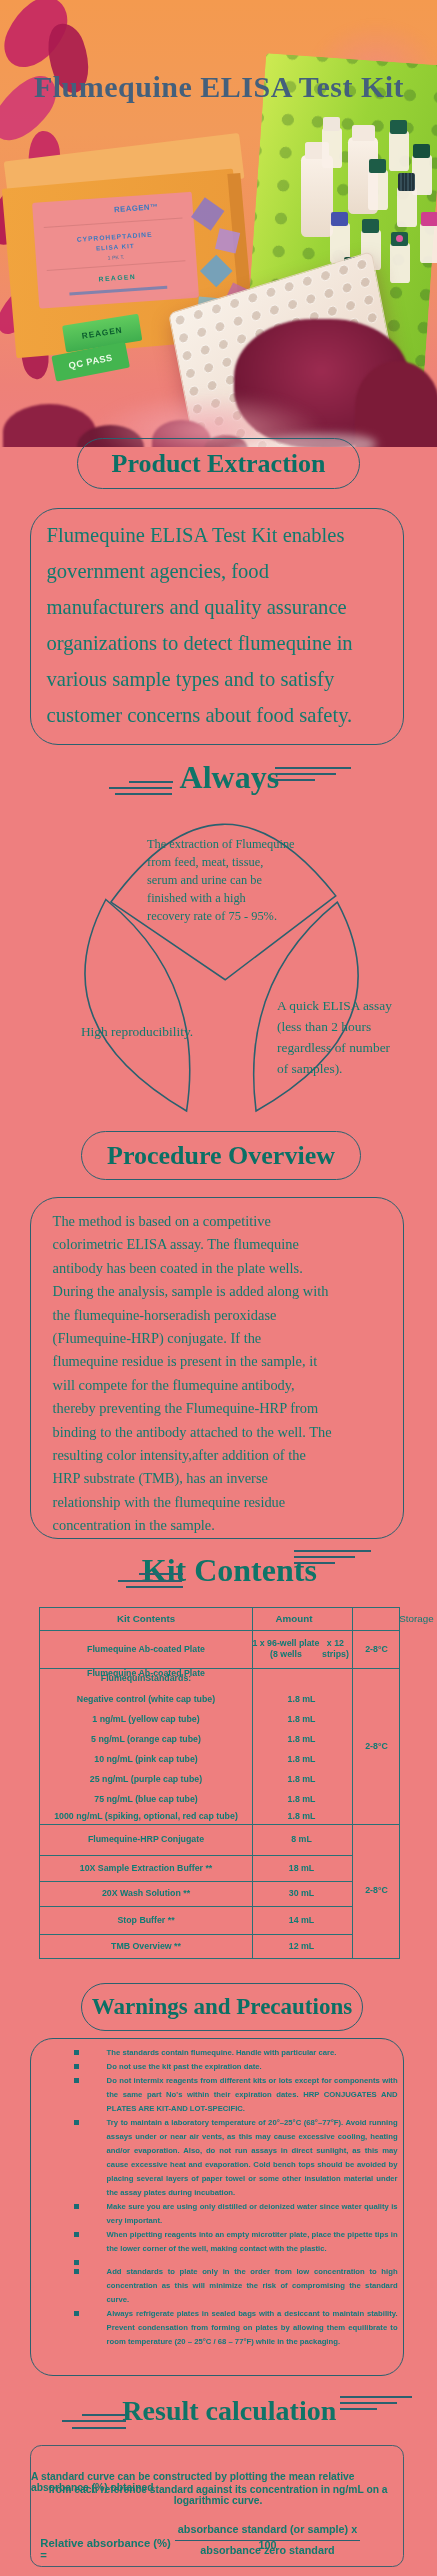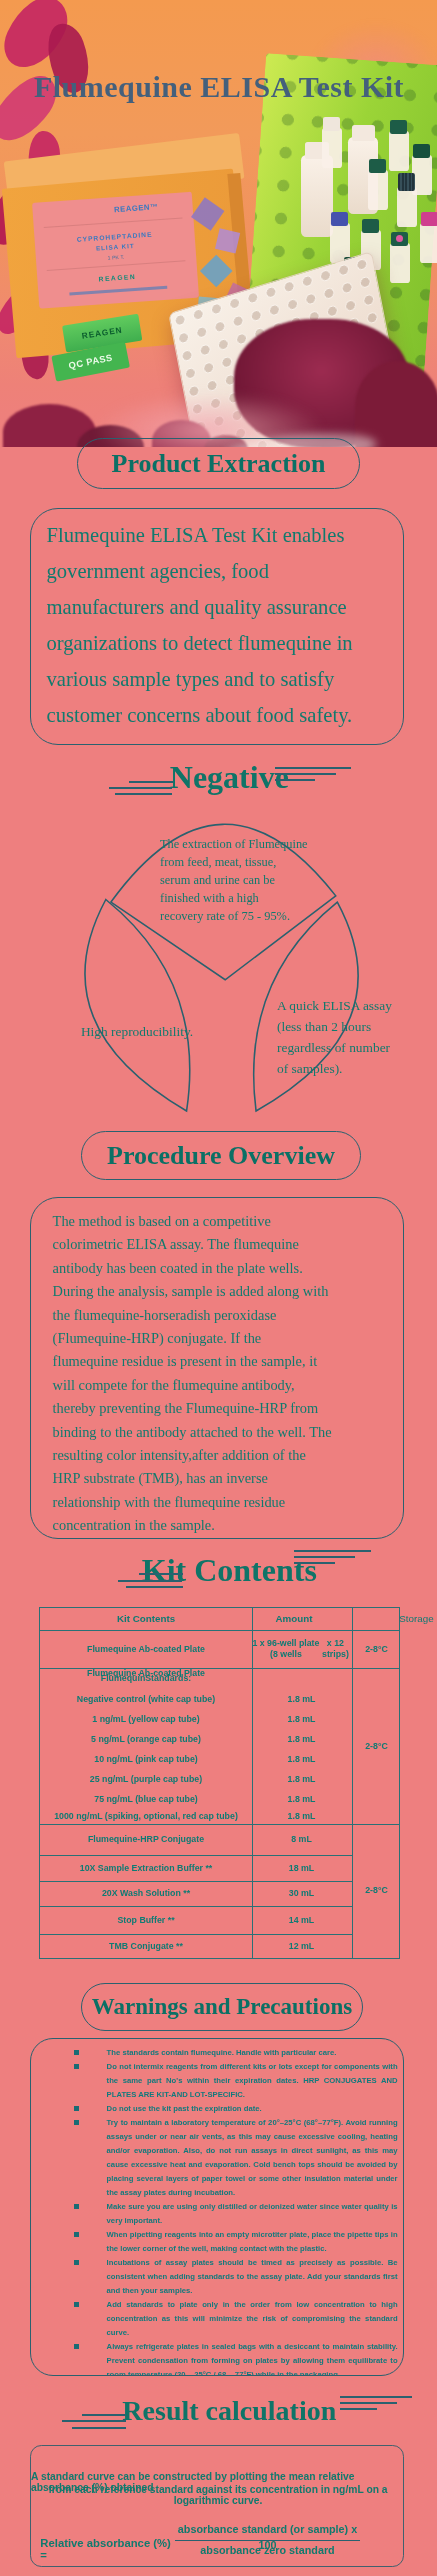--- a/index.html
+++ b/index.html
@@ -150,34 +150,34 @@
   </div>
   <div class="rbox" style="left:30px;top:508px;width:374px;height:237px;">
     <div class="serif teal prelines" style="padding:8.2px 4.1px 0 15.5px;font-size:20.6px;line-height:36px;">Flumequine ELISA Test Kit enables
 government agencies, food
 manufacturers and quality assurance
 organizations to detect flumequine in
 various sample types and to satisfy
 customer concerns about food safety.</div>
   </div>
 
-  <div class="bigh" style="top:759px;font-size:32px;">Negative</div>
+  <div class="bigh" style="top:759px;font-size:32px;">Always</div>
   <div class="dline" style="left:129px;top:781px;width:44px;"></div>
   <div class="dline" style="left:109px;top:787px;width:63px;"></div>
   <div class="dline" style="left:115px;top:793px;width:57px;"></div>
   <div class="dline" style="left:275px;top:767px;width:76px;"></div>
   <div class="dline" style="left:275px;top:773px;width:61px;"></div>
   <div class="dline" style="left:275px;top:779px;width:40px;"></div>
 
   <svg class="abs" style="left:31px;top:811px;" width="376" height="319" viewBox="0 0 730 620">
     <path d="M155,177 Q370,-119 592,165 L377,328 Z" fill="none" stroke="#2a616f" stroke-width="3"></path>
     <path d="M145,172 Q15,415 302,583 Q340,330 145,172 Z" fill="none" stroke="#2a616f" stroke-width="3"></path>
     <path d="M595,177 Q725,420 437,583 Q405,330 595,177 Z" fill="none" stroke="#2a616f" stroke-width="3"></path>
   </svg>
-  <div class="abs serif teal prelines" style="left:160px;top:835px;width:165px;font-size:12.4px;line-height:18px;">The extraction of Flumequine
+  <div class="abs serif teal prelines" style="left:147px;top:835px;width:165px;font-size:12.4px;line-height:18px;">The extraction of Flumequine
 from feed, meat, tissue,
 serum and urine can be
 finished with a high
 recovery rate of 75 - 95%.</div>
   <div class="abs serif teal" style="left:70px;top:1024px;width:134px;font-size:13.4px;text-align:center;">High reproducibility.</div>
   <div class="abs serif teal prelines" style="left:257px;top:995px;width:134px;font-size:13.4px;line-height:21px;margin-left:20px;">A quick ELISA assay
 (less than 2 hours
 regardless of number
 of samples).</div>
 
@@ -252,57 +252,56 @@
     <div class="tcell" style="left:312px;top:60px;width:49px;height:156px;">2-8°C</div>
 
     <div class="tcell" style="left:0;top:216px;width:212px;height:30px;">Flumequine-HRP Conjugate</div>
     <div class="tcell" style="left:212px;top:216px;width:99px;height:30px;">8 mL</div>
     <div class="tcell" style="left:0;top:247px;width:212px;height:26px;">10X Sample  Extraction Buffer **</div>
     <div class="tcell" style="left:212px;top:247px;width:99px;height:26px;">18 mL</div>
     <div class="tcell" style="left:0;top:273px;width:212px;height:25px;">20X Wash  Solution **</div>
     <div class="tcell" style="left:212px;top:273px;width:99px;height:25px;">30 mL</div>
     <div class="tcell" style="left:0;top:298px;width:212px;height:28px;">Stop Buffer **</div>
     <div class="tcell" style="left:212px;top:298px;width:99px;height:28px;">14 mL</div>
-    <div class="tcell" style="left:0;top:326px;width:212px;height:24px;">TMB Conjugate **</div>
+    <div class="tcell" style="left:0;top:326px;width:212px;height:24px;">TMB Overview **</div>
     <div class="tcell" style="left:212px;top:326px;width:99px;height:24px;">12 mL</div>
     <div class="tcell" style="left:312px;top:216px;width:49px;height:133px;">2-8°C</div>
   </div>
 
   <div class="badge" style="left:81px;top:1983px;width:280px;height:46px;font-size:23px;">
     <span>Warnings and Precautions</span>
   </div>
   <div class="rbox" style="left:30px;top:2038px;width:374px;height:338px;border-radius:23px;overflow:hidden;">
     <div style="padding:6.7px 0 0 43px;">
       <div class="witem">
           <span class="bsq"></span>
           <div class="wtext">The standards contain flumequine. Handle with particular care.</div>
         </div>
       <div class="witem">
           <span class="bsq"></span>
+          <div class="wtext">Do not use the kit past the expiration date.</div>
+        </div>
+      <div class="witem">
+          <span class="bsq"></span>
           <div class="wtext">Do not intermix reagents from different kits or lots except for components with the same part No's within their expiration dates.  HRP CONJUGATES AND PLATES ARE KIT-AND LOT-SPECIFIC.</div>
         </div>
       <div class="witem">
           <span class="bsq"></span>
-          <div class="wtext">Do not use the kit past the expiration date.</div>
-        </div>
-      <div class="witem">
-          <span class="bsq"></span>
           <div class="wtext">Try to maintain a laboratory temperature of 20°–25°C (68°–77°F). Avoid running assays under or near air vents, as this may cause excessive cooling, heating and/or evaporation. Also, do not run assays in direct sunlight, as this may cause excessive heat and evaporation. Cold bench tops should be avoided by placing several layers of paper towel or some other insulation material under the assay plates during incubation.</div>
         </div>
       <div class="witem">
           <span class="bsq"></span>
           <div class="wtext">Make sure you are using only distilled or deionized water since water quality is very important.</div>
         </div>
       <div class="witem">
           <span class="bsq"></span>
           <div class="wtext">When pipetting reagents into an empty microtiter plate, place the pipette tips in the lower corner of the well, making contact with the plastic.</div>
         </div>
       <div class="witem">
           <span class="bsq"></span>
-          <div class="wtext">Incubations of assay plates should be timed as precisely as possible. Be consistent when adding standards to the assay plate. Add your standards first and then your samples.</div>
         </div>
       <div class="witem">
           <span class="bsq"></span>
           <div class="wtext">Add standards to plate only in the order from low concentration to high concentration as this will minimize the risk of compromising the standard curve.</div>
         </div>
       <div class="witem">
           <span class="bsq"></span>
           <div class="wtext">Always refrigerate plates in sealed bags with a desiccant to maintain stability. Prevent condensation from forming on plates by allowing them equilibrate to room temperature (20 – 25°C / 68 – 77°F) while in the packaging.</div>
         </div>
     </div>

